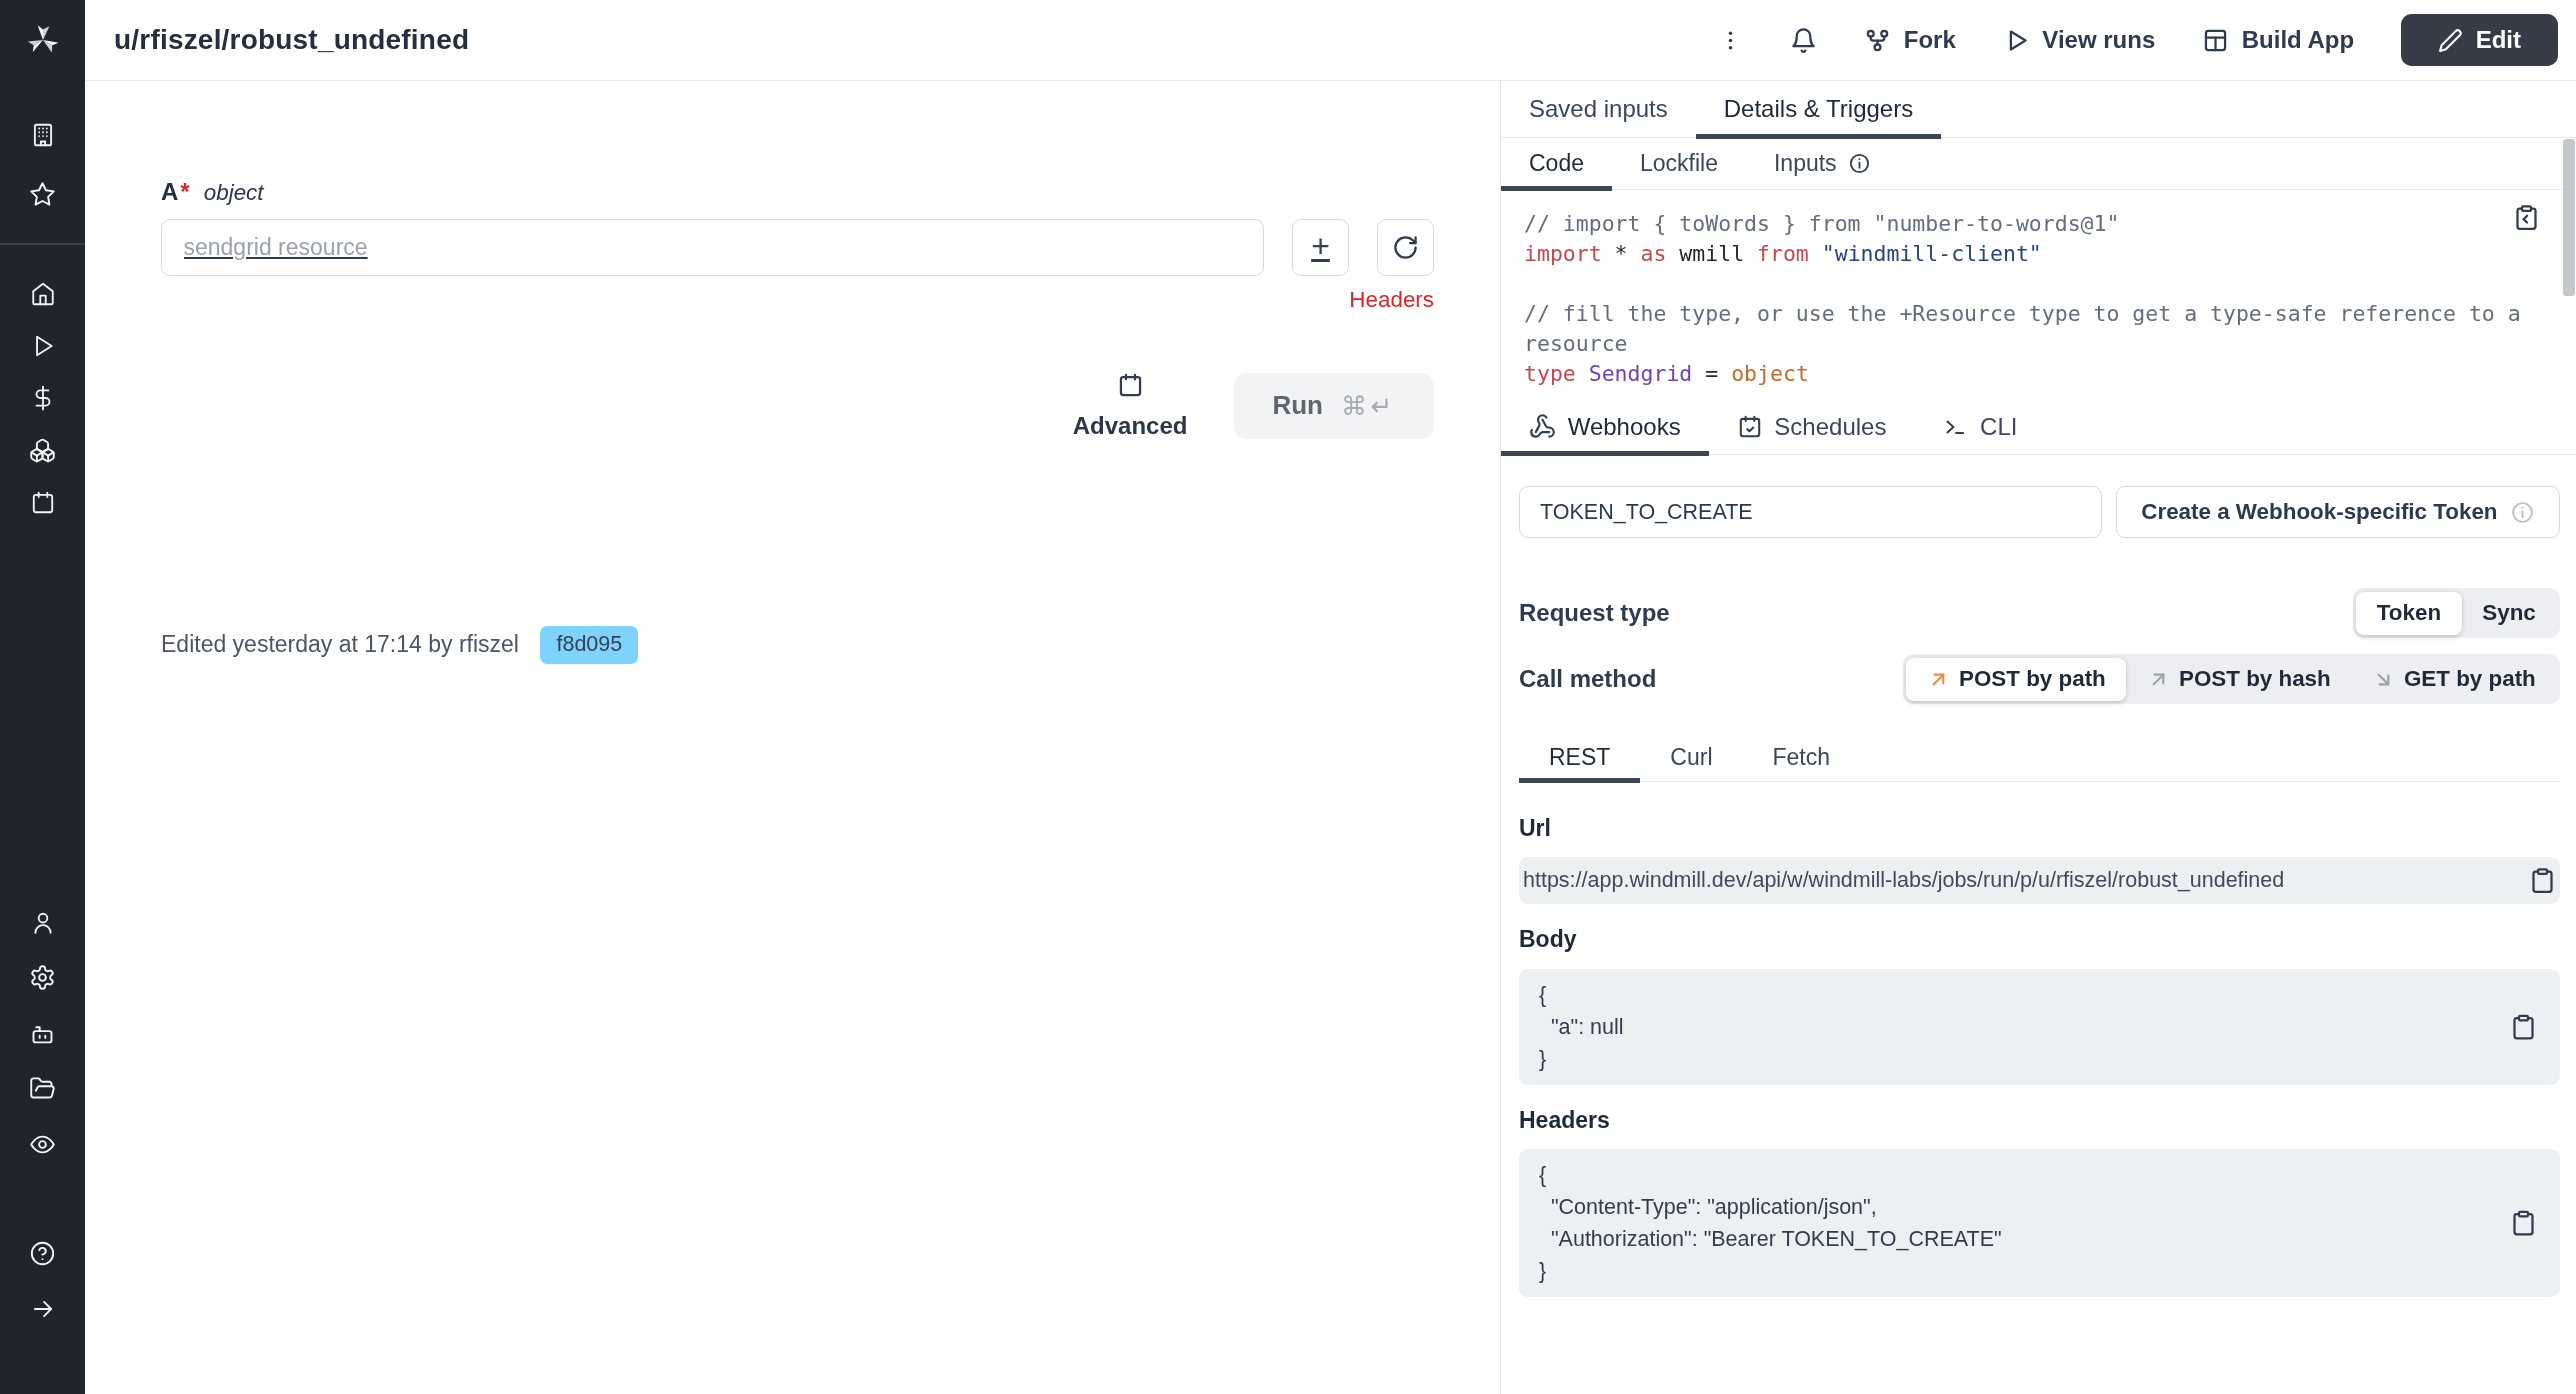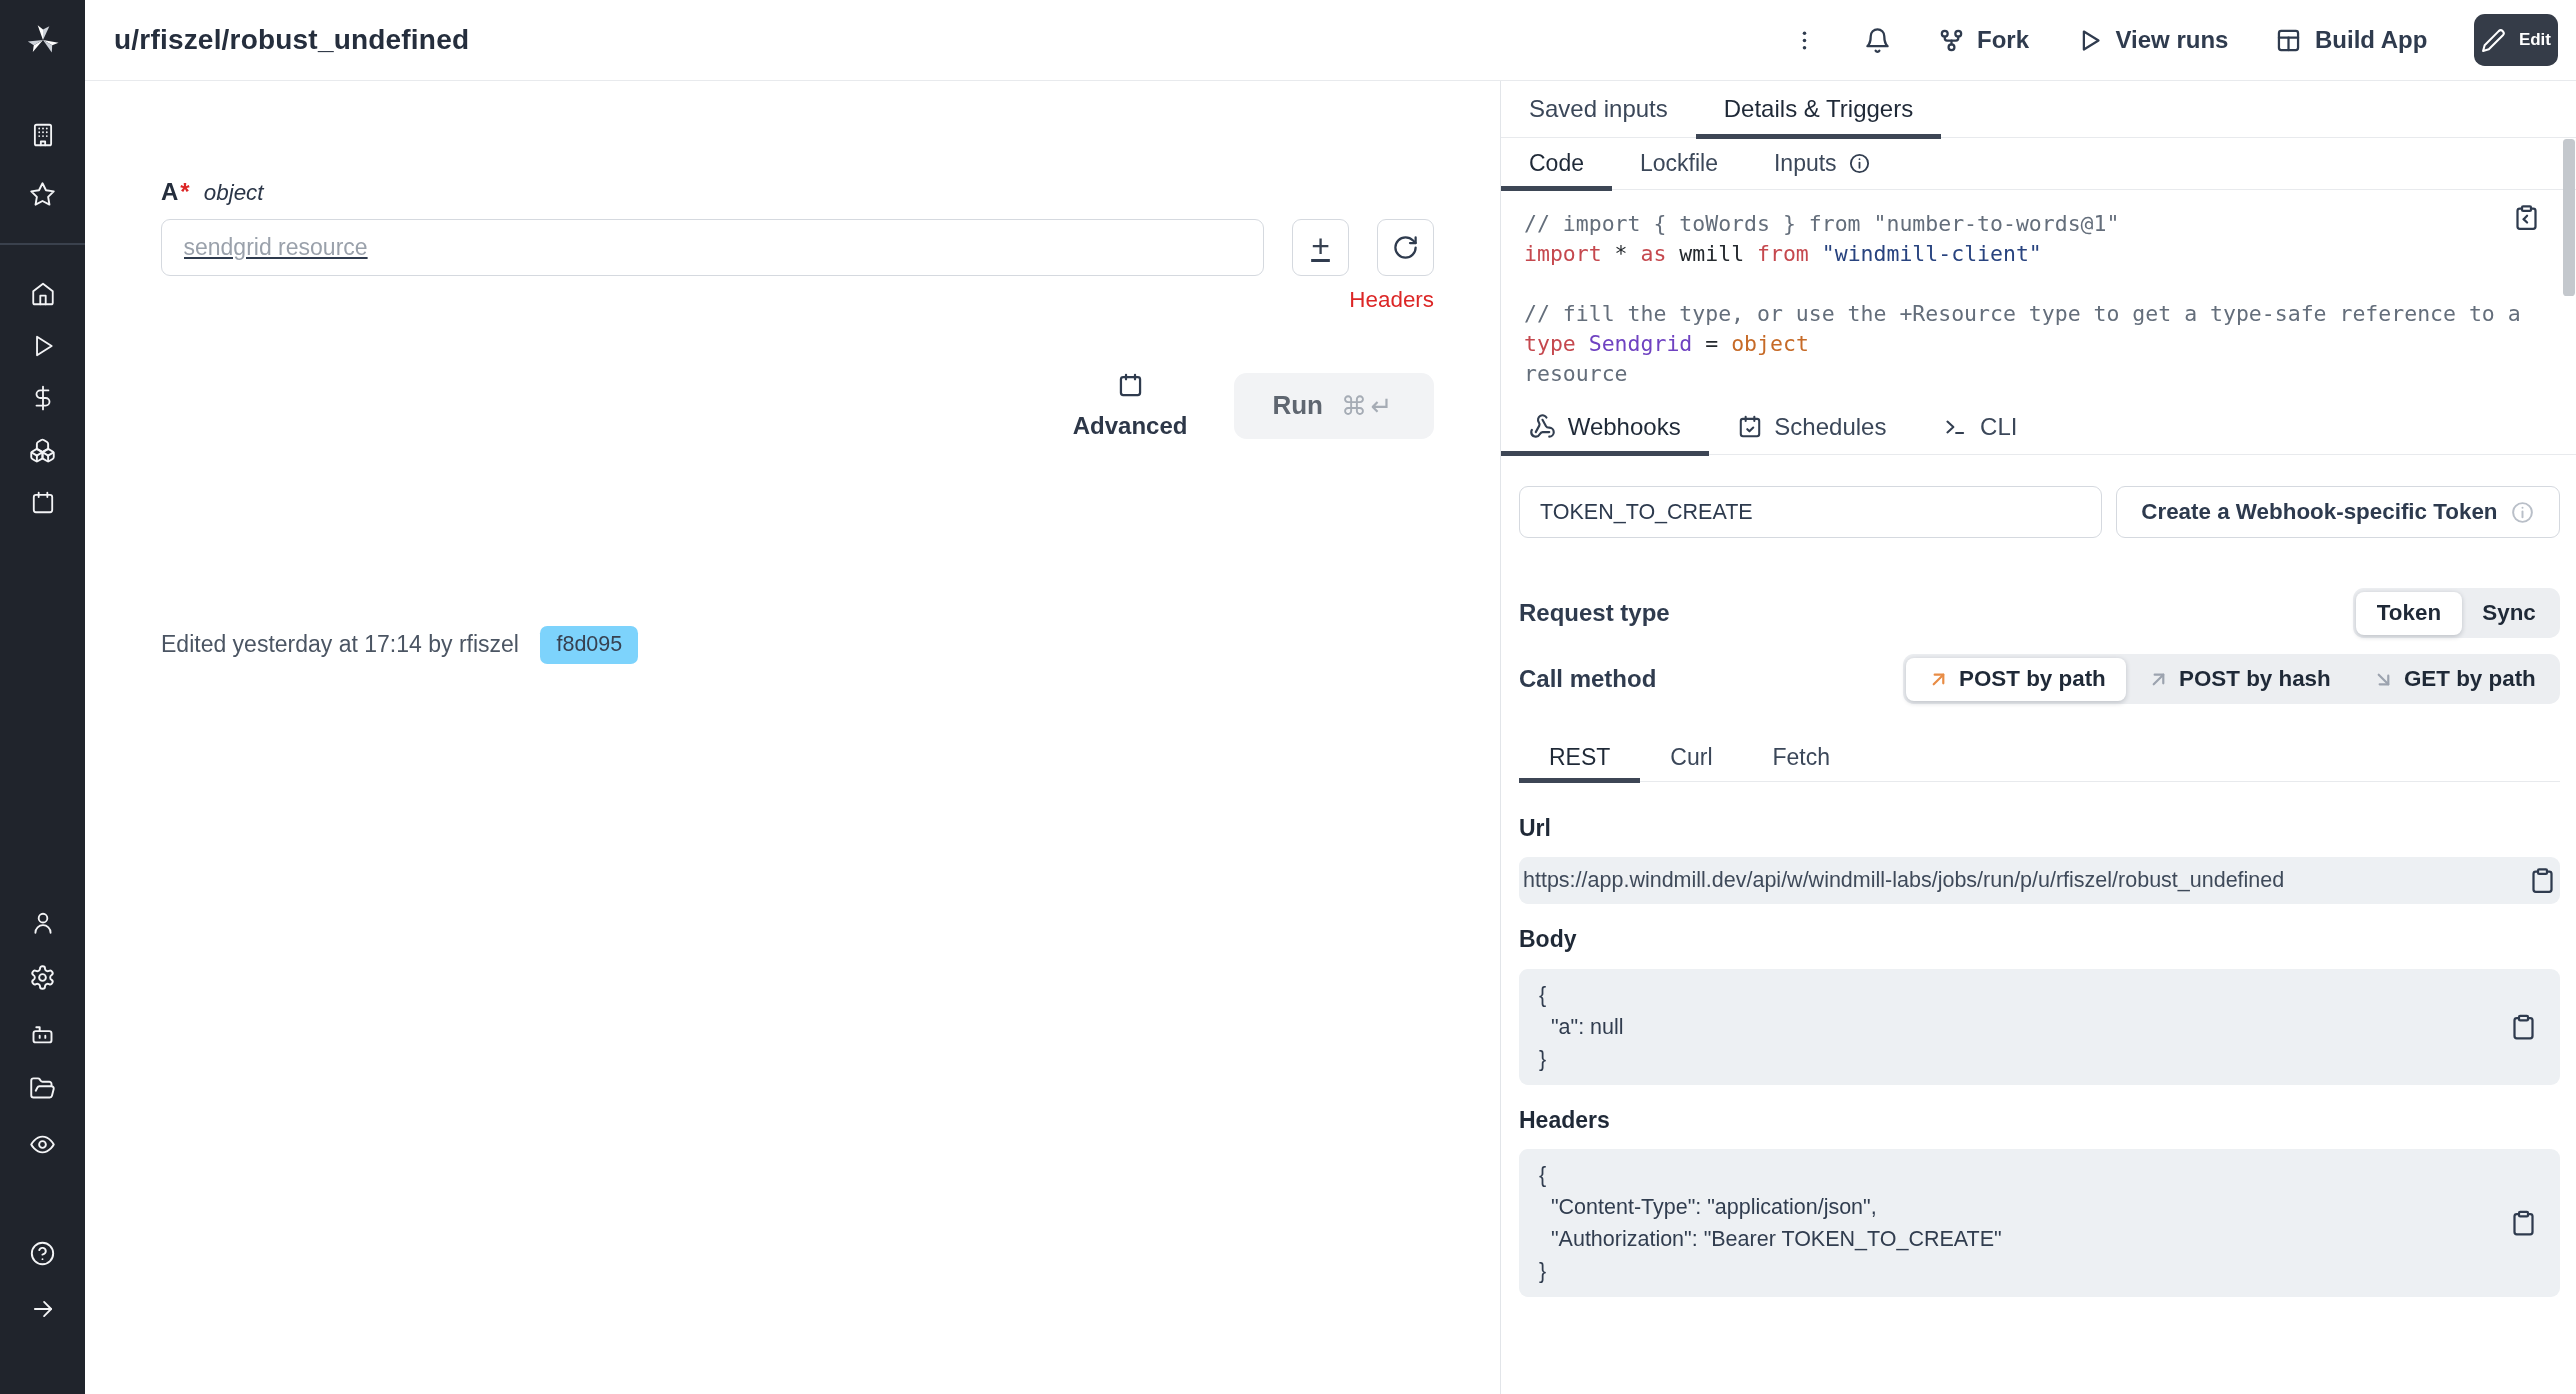--- a/index.html
+++ b/index.html
@@ -12,21 +12,21 @@
   .side-divider { position:absolute; left:0; top:243px; width:85px; height:1.8px; background:#3a414d; }
   .sicon { stroke:#f3f4f6; fill:none; stroke-width:1.7; stroke-linecap:round; stroke-linejoin:round; }
 
   
   .main { flex:1; display:flex; flex-direction:column; min-width:0; }
   .header { height:81px; border-bottom:1.8px solid #e8eaed; display:flex; align-items:center; padding:0 18px 0 29px; background:#fff; flex:none; }
   .title { font-size:28px; font-weight:700; color:#252e3d; letter-spacing:0.2px; }
   .header-right { margin-left:auto; display:flex; align-items:center; gap:47px; }
   .hic { stroke:#2f3b4e; fill:none; stroke-width:2; stroke-linecap:round; stroke-linejoin:round; }
   .hbtn { display:flex; align-items:center; gap:12.5px; font-size:24px; font-weight:600; color:#2f3b4e; background:none; border:none; font-family:inherit; cursor:pointer; }
-  .edit-btn { background:#353c48; color:#fff; height:52px; padding:0 7px; border-radius:10.8px; display:flex; align-items:center; gap:12.5px; font-size:17px; font-weight:600; border:none; font-family:inherit; cursor:pointer; }
+  .edit-btn { background:#353c48; color:#fff; height:52px; padding:0 37px; border-radius:10.8px; display:flex; align-items:center; gap:12.5px; font-size:24px; font-weight:600; border:none; font-family:inherit; cursor:pointer; }
   .edit-btn .hic { stroke:#fff; }
 
   .content { flex:1; display:flex; min-height:0; position:relative; }
 
   
   .left-panel { flex:1; background:#fff; min-width:0; }
   .form-wrap { margin:97px 0 0 76px; width:1273px; }
   .field-label { display:flex; align-items:baseline; font-size:24px; color:#252e3d; }
   .fname { font-weight:700; }
   .fstar { color:#dc2626; font-weight:700; margin-left:1.8px; }
@@ -337,22 +337,22 @@
               <rect x="8" y="2" width="8" height="4" rx="1"></rect>
               <path d="M16 4h2a2 2 0 0 1 2 2v14a2 2 0 0 1-2 2H6a2 2 0 0 1-2-2V6a2 2 0 0 1 2-2h2"></path>
               <path d="m9.5 13.5 3 3"></path>
                 <path d="m12.5 10.5-3 3"></path>
             </svg>
           </button>
         <div class="code-line"><span class="tok-comment">// import { toWords } from "number-to-words@1"</span></div>
             <div class="code-line"><span class="tok-keyword">import</span><span class="tok-plain"> * </span><span class="tok-keyword">as</span><span class="tok-plain"> wmill </span><span class="tok-keyword">from</span><span class="tok-plain"> </span><span class="tok-string">"windmill-client"</span></div>
             <div class="code-line">&nbsp;</div>
             <div class="code-line"><span class="tok-comment">// fill the type, or use the +Resource type to get a type-safe reference to a</span></div>
+            <div class="code-line"><span class="tok-comment">resource</span></div>
             <div class="code-line"><span class="tok-keyword">type</span><span class="tok-plain"> </span><span class="tok-type">Sendgrid</span><span class="tok-plain"> </span><span class="tok-plain">=</span><span class="tok-plain"> </span><span class="tok-builtin">object</span></div>
-            <div class="code-line"><span class="tok-comment">resource</span></div>
           </div>
 
         <div class="tabbar tb3">
           <div class="tab active">
             <svg class="tic" width="27" height="27" viewBox="0 0 24 24">
               <path d="M18 16.98h-5.99c-1.1 0-1.95.94-2.48 1.9A4 4 0 0 1 2 17c.01-.7.2-1.4.57-2"></path>
               <path d="m6 17 3.13-5.78c.53-.97.1-2.18-.5-3.1a4 4 0 1 1 6.89-4.06"></path>
               <path d="m12 6 3.13 5.73C15.66 12.7 16.9 13 18 13a4 4 0 0 1 0 8"></path>
             </svg>
             <span>Webhooks</span>

